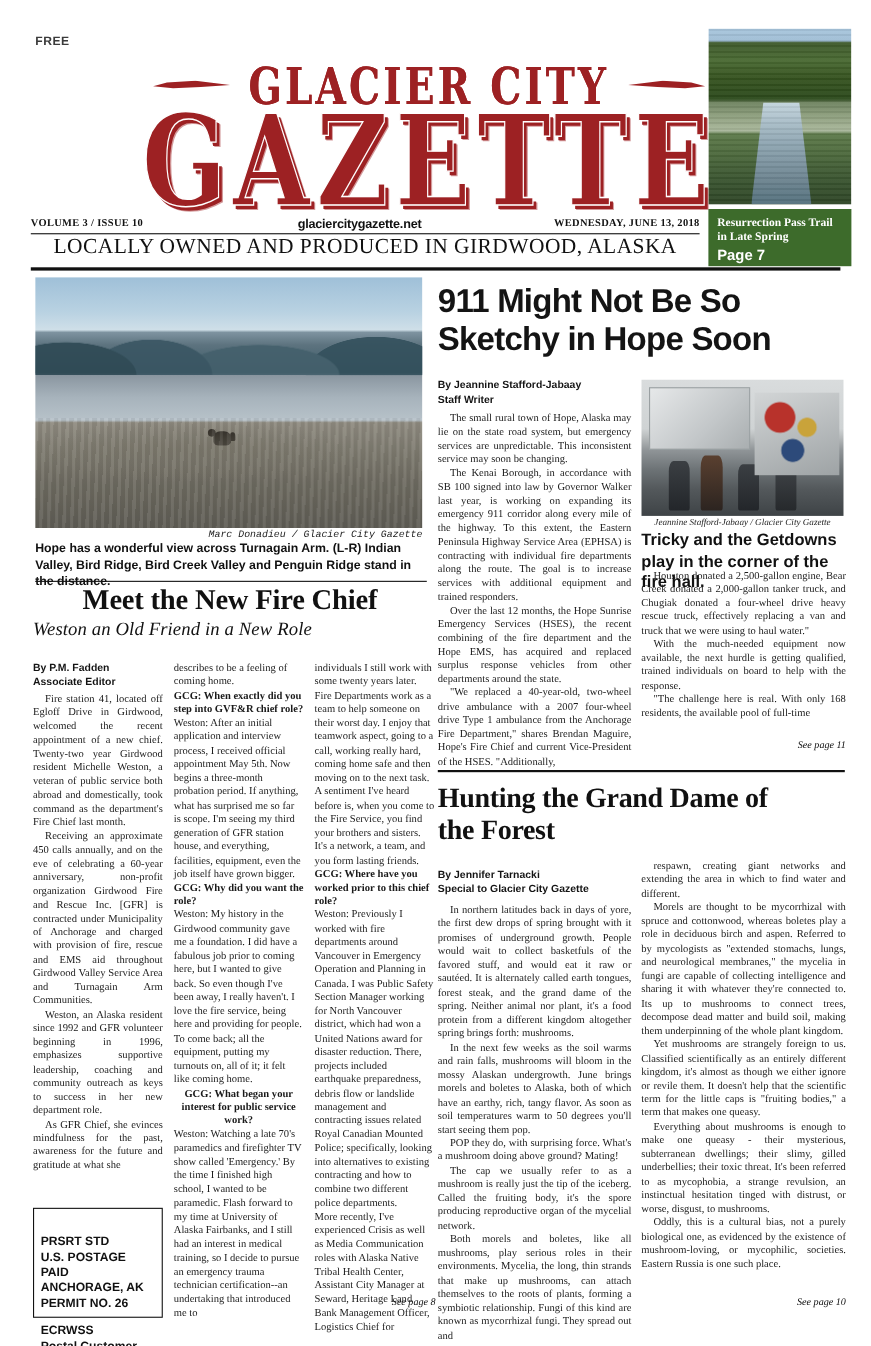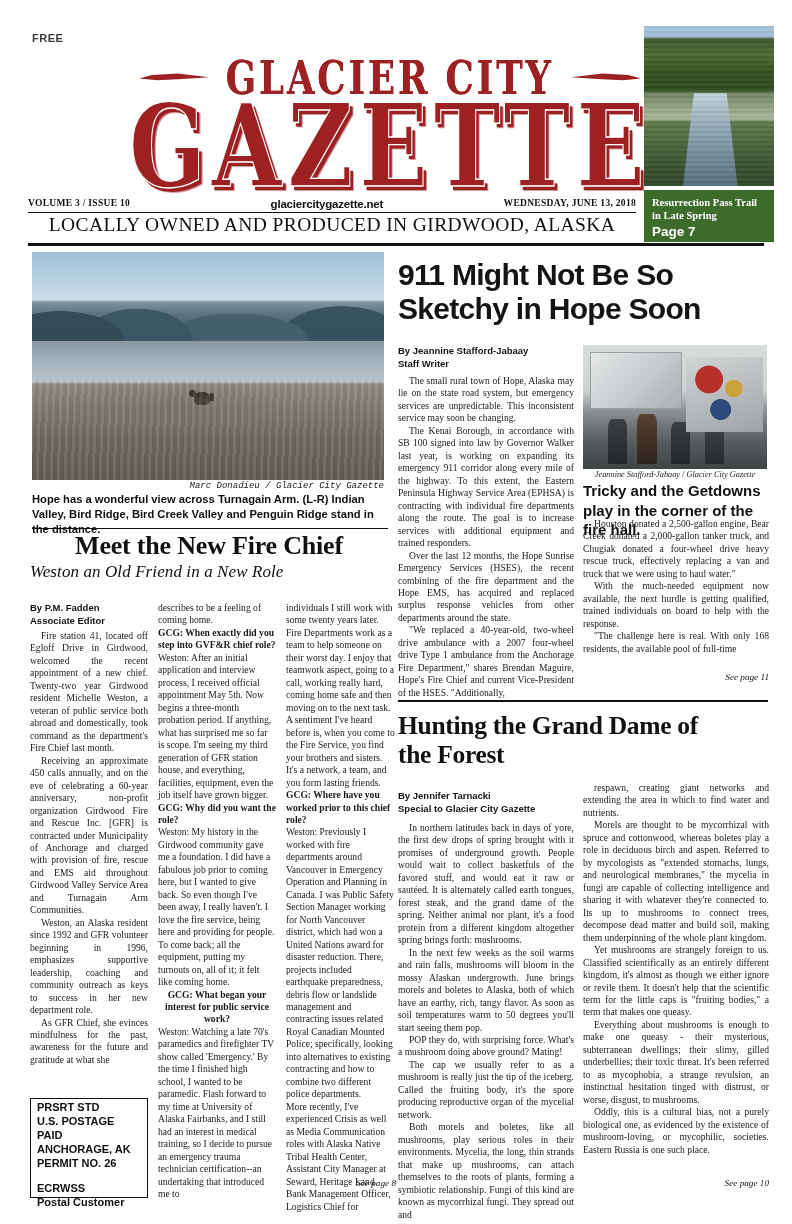--- a/index.html
+++ b/index.html
@@ -215,21 +215,21 @@
     text-align:right;font-style:italic;font-size:9.2px;
     font-family:"Liberation Serif",serif;
   }
 
   
   .postal{
     position:absolute;left:30px;top:1098px;
     width:118px;height:100px;
     border:1.6px solid #111;
     box-sizing:border-box;
-    padding:1px 6px;
+    padding:23px 6px;
     font-family:"Liberation Sans",sans-serif;
     font-weight:bold;font-size:11px;line-height:1.28;
     color:#111;
   }
   .postal .gap{height:11px;}
 
   
   .mush-rule{
     position:absolute;left:398px;top:700px;width:370px;
     border-top:2px solid #111;
@@ -453,21 +453,21 @@
     <div>Special to Glacier City Gazette</div>
   </div>
   <div class="bodytext mush-c1">
       <p>In northern latitudes back in days of yore, the first dew drops of spring brought with it promises of underground growth. People would wait to collect basketfuls of the favored stuff, and would eat it raw or sautéed. It is alternately called earth tongues, forest steak, and the grand dame of the spring. Neither animal nor plant, it's a food protein from a different kingdom altogether spring brings forth: mushrooms.</p>
       <p>In the next few weeks as the soil warms and rain falls, mushrooms will bloom in the mossy Alaskan undergrowth. June brings morels and boletes to Alaska, both of which have an earthy, rich, tangy flavor. As soon as soil temperatures warm to 50 degrees you'll start seeing them pop.</p>
       <p>POP they do, with surprising force. What's a mushroom doing above ground? Mating!</p>
       <p>The cap we usually refer to as a mushroom is really just the tip of the iceberg. Called the fruiting body, it's the spore producing reproductive organ of the mycelial network.</p>
       <p>Both morels and boletes, like all mushrooms, play serious roles in their environments. Mycelia, the long, thin strands that make up mushrooms, can attach themselves to the roots of plants, forming a symbiotic relationship. Fungi of this kind are known as mycorrhizal fungi. They spread out and</p>
     </div>
   <div class="bodytext mush-c2">
-      <p>respawn, creating giant networks and extending the area in which to find water and nutrients.</p>
+      <p>respawn, creating giant networks and extending the area in which to find water and different.</p>
       <p>Morels are thought to be mycorrhizal with spruce and cottonwood, whereas boletes play a role in deciduous birch and aspen. Referred to by mycologists as "extended stomachs, lungs, and neurological membranes," the mycelia in fungi are capable of collecting intelligence and sharing it with whatever they're connected to. Its up to mushrooms to connect trees, decompose dead matter and build soil, making them underpinning of the whole plant kingdom.</p>
       <p>Yet mushrooms are strangely foreign to us. Classified scientifically as an entirely different kingdom, it's almost as though we either ignore or revile them. It doesn't help that the scientific term for the little caps is "fruiting bodies," a term that makes one queasy.</p>
       <p>Everything about mushrooms is enough to make one queasy - their mysterious, subterranean dwellings; their slimy, gilled underbellies; their toxic threat. It's been referred to as mycophobia, a strange revulsion, an instinctual hesitation tinged with distrust, or worse, disgust, to mushrooms.</p>
       <p>Oddly, this is a cultural bias, not a purely biological one, as evidenced by the existence of mushroom-loving, or mycophilic, societies. Eastern Russia is one such place.</p>
     </div>
   <div class="cont-mush">See page 10</div>
 
 </div>
 
 </body></html>

